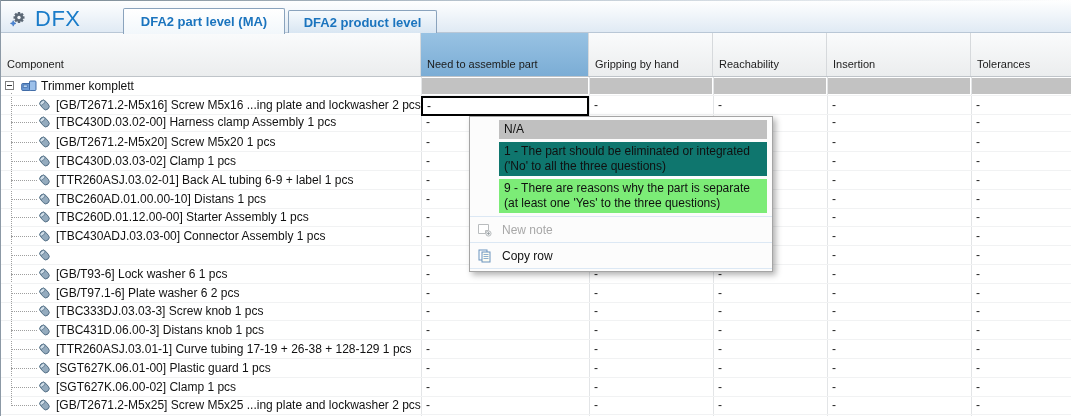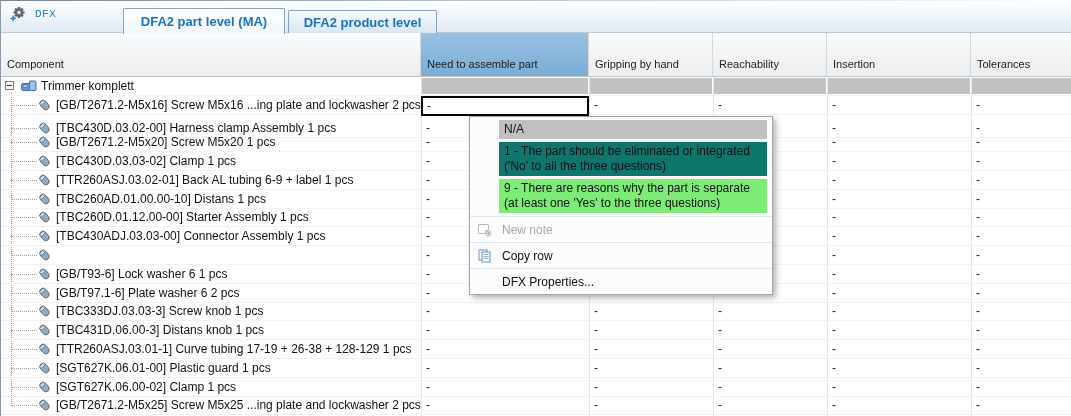--- a/index.html
+++ b/index.html
@@ -5,21 +5,21 @@
   html,body{margin:0;padding:0;background:#ffffff;}
   .stage{position:relative;width:1071px;height:416px;overflow:hidden;background:#fff;
          font-family:"Liberation Sans","DejaVu Sans",sans-serif;box-sizing:border-box;
          border-left:1px solid #8c99a6;}
   .top-edge{position:absolute;top:0;left:0;right:0;height:1px;z-index:30;
             background:linear-gradient(to right,#76858f,#b9c5d0 45%,rgba(185,197,208,0));}
   
   #topstrip{position:absolute;left:0;top:0;width:100%;height:33px;
             background:linear-gradient(#ffffff,#e0eaf4);border-bottom:1px solid #b9c7d6;box-sizing:border-box;}
   #brand{position:absolute;left:9px;top:6px;display:flex;align-items:center;gap:8px;}
-  #brand .t{font-size:11px;color:#1a7cc9;letter-spacing:.5px;font-family:Liberation Mono, monospace;}
+  #brand .t{font-size:22px;color:#1a7cc9;letter-spacing:.5px;}
   .tab{position:absolute;box-sizing:border-box;border:1px solid #8aa3bd;border-bottom:none;
        border-radius:2px 2px 0 0;display:flex;align-items:center;justify-content:center;
        font-weight:bold;font-size:13px;color:#1b74be;white-space:nowrap;}
   #tab1{left:122px;top:8px;width:162px;height:26px;z-index:3;
         background:linear-gradient(#ffffff,#f2f7fb);}
   #tab2{left:287px;top:10px;width:149px;height:23px;z-index:1;
         background:linear-gradient(#f6fafd,#d9e6f2);}
   
   #hdr{position:absolute;left:0;top:33px;width:1071px;height:44px;border-bottom:1px solid #bfc4c9;box-sizing:border-box;}
   .h-cell{position:absolute;top:0;bottom:0;box-sizing:border-box;border-right:1px solid #d6d9dc;
@@ -137,21 +137,21 @@
               <ellipse cx="6.5" cy="3.4" rx="3.1" ry="1.7" fill="#cfdde8" stroke="#4f6b82" stroke-width="0.7"></ellipse>
             </g>
           </svg></span>
         <span class="lbl" style="left: 55px;">[GB/T2671.2-M5x16] Screw M5x16 ...ing plate and lockwasher 2 pcs</span>
         <div class="val" style="left: 420px; width: 168px;">-</div>
         <div class="val" style="left: 588px; width: 124px;">-</div>
         <div class="val" style="left: 712px; width: 114px;">-</div>
         <div class="val" style="left: 826px; width: 144px;">-</div>
         <div class="val" style="left: 970px; width: 101px;">-</div>
       </div>
-      <div class="row" style="top: 42px; padding-left: 46px;">
+      <div class="row" style="top: 36px; padding-left: 46px;">
         <span class="tree-h"></span>
         <span class="picon" style="left: 37px;"><svg width="13" height="13" viewBox="0 0 13 13">
             <g transform="rotate(-42 6.5 6.5)">
               <rect x="3.2" y="1.2" width="6.6" height="10.6" rx="3.3" fill="#94abbe" stroke="#4f6b82" stroke-width="0.9"></rect>
               <ellipse cx="6.5" cy="3.4" rx="3.1" ry="1.7" fill="#cfdde8" stroke="#4f6b82" stroke-width="0.7"></ellipse>
             </g>
           </svg></span>
         <span class="lbl" style="left: 55px;">[TBC430D.03.02-00] Harness clamp Assembly 1 pcs</span>
         <div class="val" style="left: 420px; width: 168px;">-</div>
         <div class="val" style="left: 588px; width: 124px;">-</div>
@@ -409,19 +409,15 @@
           <span class="m-gut">
             <svg width="13" height="14" viewBox="0 0 13 14">
               <rect x="1" y="1" width="8" height="10" fill="#fff" stroke="#6a93bd"></rect>
               <rect x="4" y="3" width="8" height="10" fill="#fdfdf3" stroke="#6a93bd"></rect>
               <path d="M5.5 5.5 h5 M5.5 7.5 h5 M5.5 9.5 h5" stroke="#8fb0cf" fill="none"></path>
             </svg>
           </span>
           <span class="m-lbl">Copy row</span>
         </div>
         <div class="m-sep"></div>
-        <div class="m-item">
-          <span class="m-gut"></span>
-          <span class="m-lbl">DFX Properties...</span>
-        </div>
       </div>
   </div>
 </div>
 
 </body></html>

